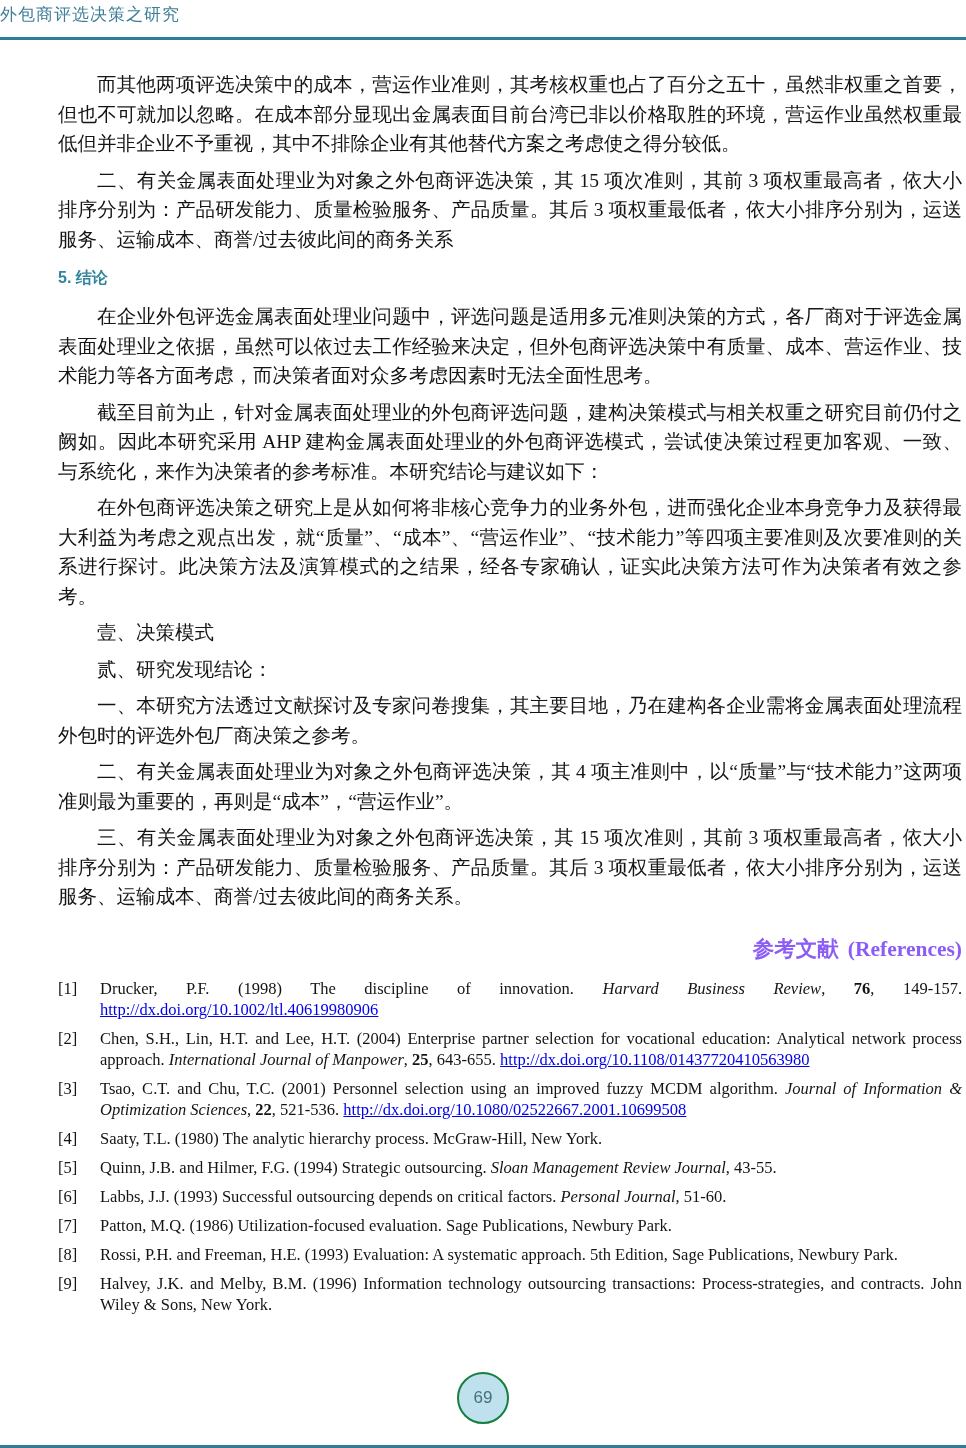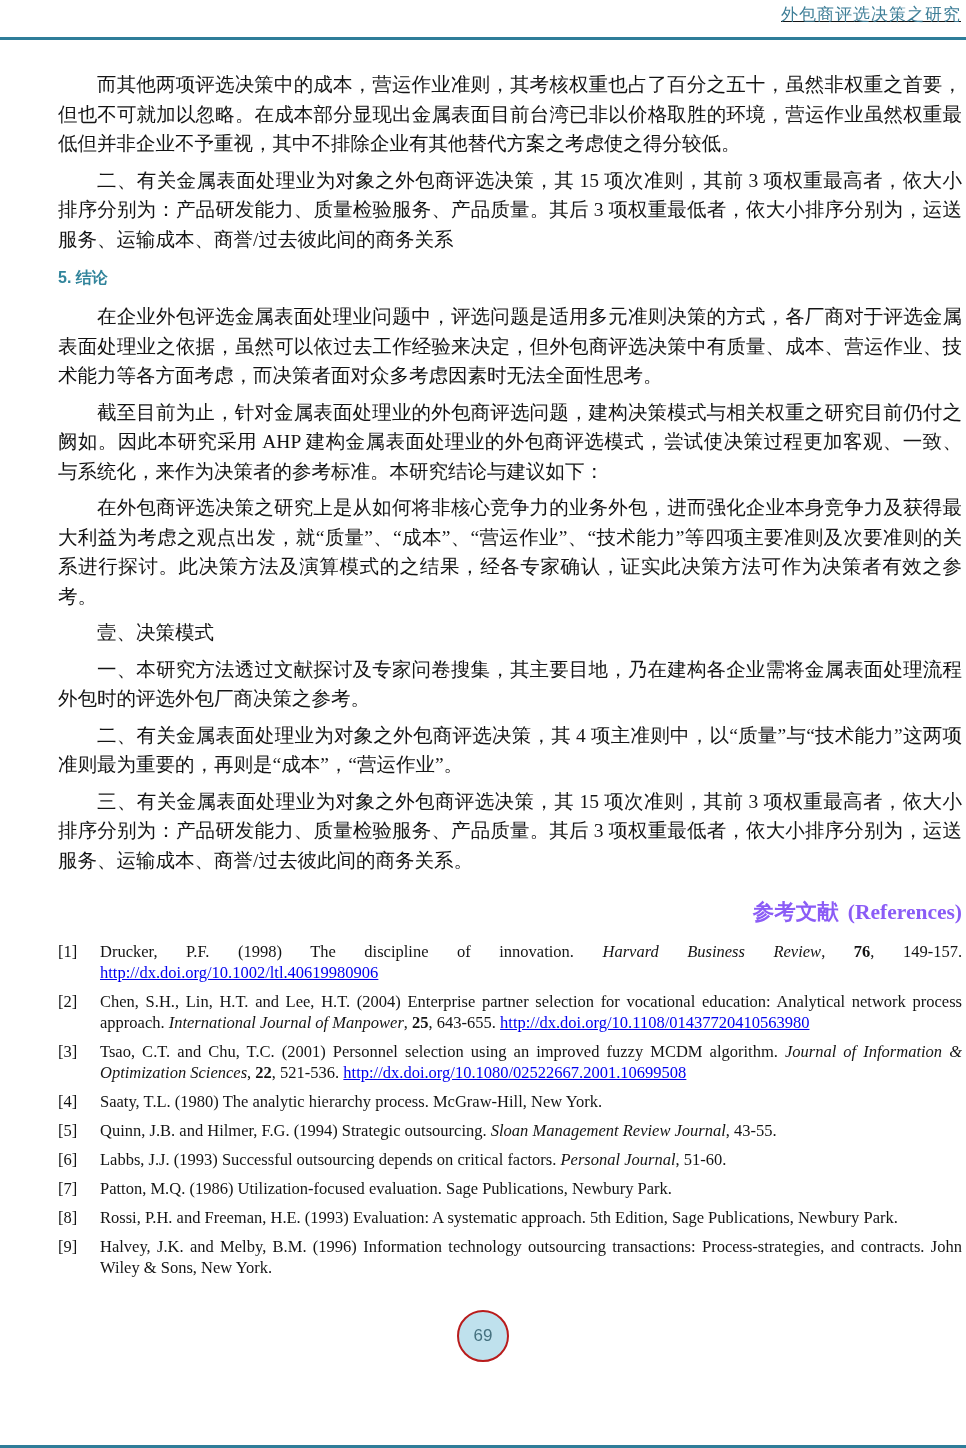--- a/index.html
+++ b/index.html
@@ -8,22 +8,21 @@
     width: 966px;
     height: 1448px;
     background: #ffffff;
     overflow: hidden;
     font-family: "Liberation Serif", "DejaVu Serif", serif;
     color: #141414;
   }
   .page-header {
     position: absolute;
     top: 3px; left: 0; right: 5px;
-    text-align: right;
-    text-decoration: underline;
+    text-align: left;
   }
   .header-title {
     font-size: 17px;
     color: #3e7e97;
     letter-spacing: 1px;
   }
   .header-rule {
     position: absolute;
     top: 37px; left: 0; right: 0;
     height: 3px;
@@ -75,24 +74,24 @@
   .seg-i { font-style: italic; }
   .seg-b { font-weight: bold; }
   .ref-text a {
     color: #0000ee;
     text-decoration: underline;
     cursor: pointer;
     font-family: Liberation Serif, serif;
   }
   .page-number-circle {
     position: absolute;
-    left: 457px; top: 1310px;
+    left: 457px; top: 1372px;
     width: 52px; height: 52px;
     box-sizing: border-box;
-    border: 2px solid #b91c1c;
+    border: 2px solid #15803d;
     border-radius: 50%;
     background: #bfe1ed;
     display: flex;
     align-items: center;
     justify-content: center;
   }
   .page-number-circle span {
     font-size: 17px;
     color: #45717f;
     font-family: "Liberation Sans", "DejaVu Sans", sans-serif;
@@ -115,20 +114,21 @@
 
   <div class="content">
     <div id="content-blocks">
         <p class="body-para">而其他两项评选决策中的成本，营运作业准则，其考核权重也占了百分之五十，虽然非权重之首要，但也不可就加以忽略。在成本部分显现出金属表面目前台湾已非以价格取胜的环境，营运作业虽然权重最低但并非企业不予重视，其中不排除企业有其他替代方案之考虑使之得分较低。</p>
         <p class="body-para">二、有关金属表面处理业为对象之外包商评选决策，其 15 项次准则，其前 3 项权重最高者，依大小排序分别为：产品研发能力、质量检验服务、产品质量。其后 3 项权重最低者，依大小排序分别为，运送服务、运输成本、商誉/过去彼此间的商务关系</p>
         <h2 class="sec-heading">5.  结论</h2>
         <p class="body-para">在企业外包评选金属表面处理业问题中，评选问题是适用多元准则决策的方式，各厂商对于评选金属表面处理业之依据，虽然可以依过去工作经验来决定，但外包商评选决策中有质量、成本、营运作业、技术能力等各方面考虑，而决策者面对众多考虑因素时无法全面性思考。</p>
         <p class="body-para">截至目前为止，针对金属表面处理业的外包商评选问题，建构决策模式与相关权重之研究目前仍付之阙如。因此本研究采用 AHP 建构金属表面处理业的外包商评选模式，尝试使决策过程更加客观、一致、与系统化，来作为决策者的参考标准。本研究结论与建议如下：</p>
         <p class="body-para">在外包商评选决策之研究上是从如何将非核心竞争力的业务外包，进而强化企业本身竞争力及获得最大利益为考虑之观点出发，就“质量”、“成本”、“营运作业”、“技术能力”等四项主要准则及次要准则的关系进行探讨。此决策方法及演算模式的之结果，经各专家确认，证实此决策方法可作为决策者有效之参考。</p>
         <p class="body-para">壹、决策模式</p>
+        <p class="body-para">贰、研究发现结论：</p>
         <p class="body-para">一、本研究方法透过文献探讨及专家问卷搜集，其主要目地，乃在建构各企业需将金属表面处理流程外包时的评选外包厂商决策之参考。</p>
         <p class="body-para">二、有关金属表面处理业为对象之外包商评选决策，其 4 项主准则中，以“质量”与“技术能力”这两项准则最为重要的，再则是“成本”，“营运作业”。</p>
         <p class="body-para">三、有关金属表面处理业为对象之外包商评选决策，其 15 项次准则，其前 3 项权重最高者，依大小排序分别为：产品研发能力、质量检验服务、产品质量。其后 3 项权重最低者，依大小排序分别为，运送服务、运输成本、商誉/过去彼此间的商务关系。</p>
       </div>
 
     <h2 class="ref-heading">
       <span class="ref-heading-zh">参考文献</span><span class="ref-heading-en">(References)</span>
     </h2>
 
     <div id="ref-list">

